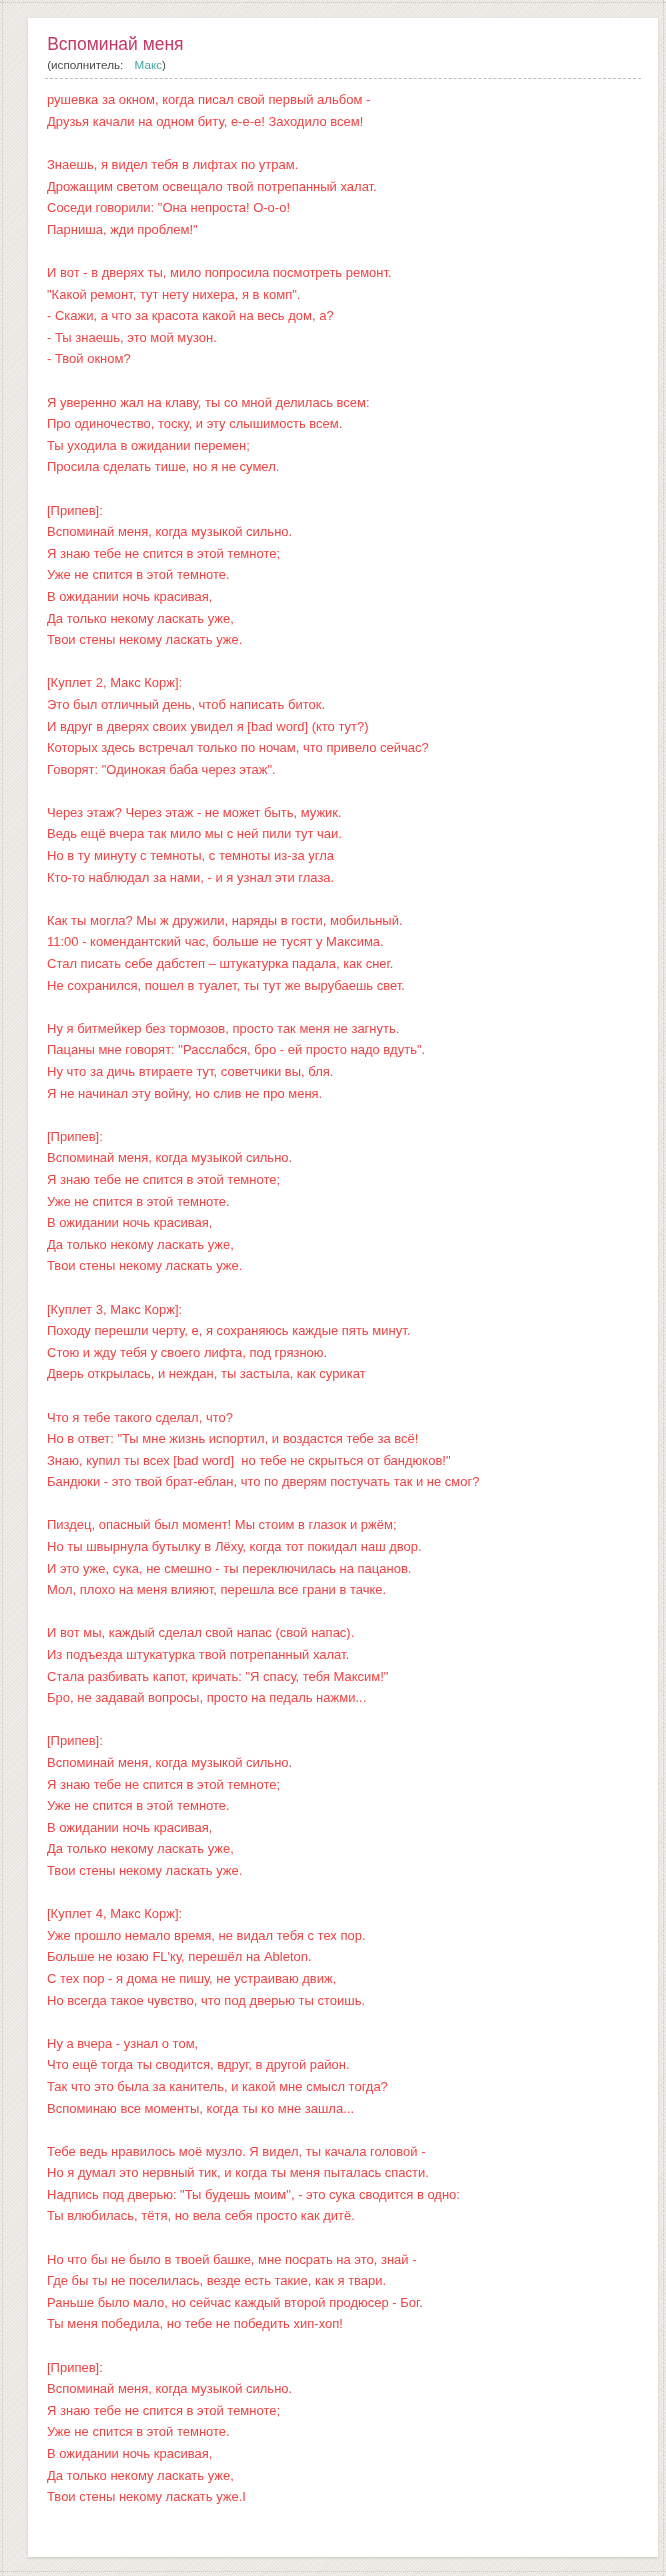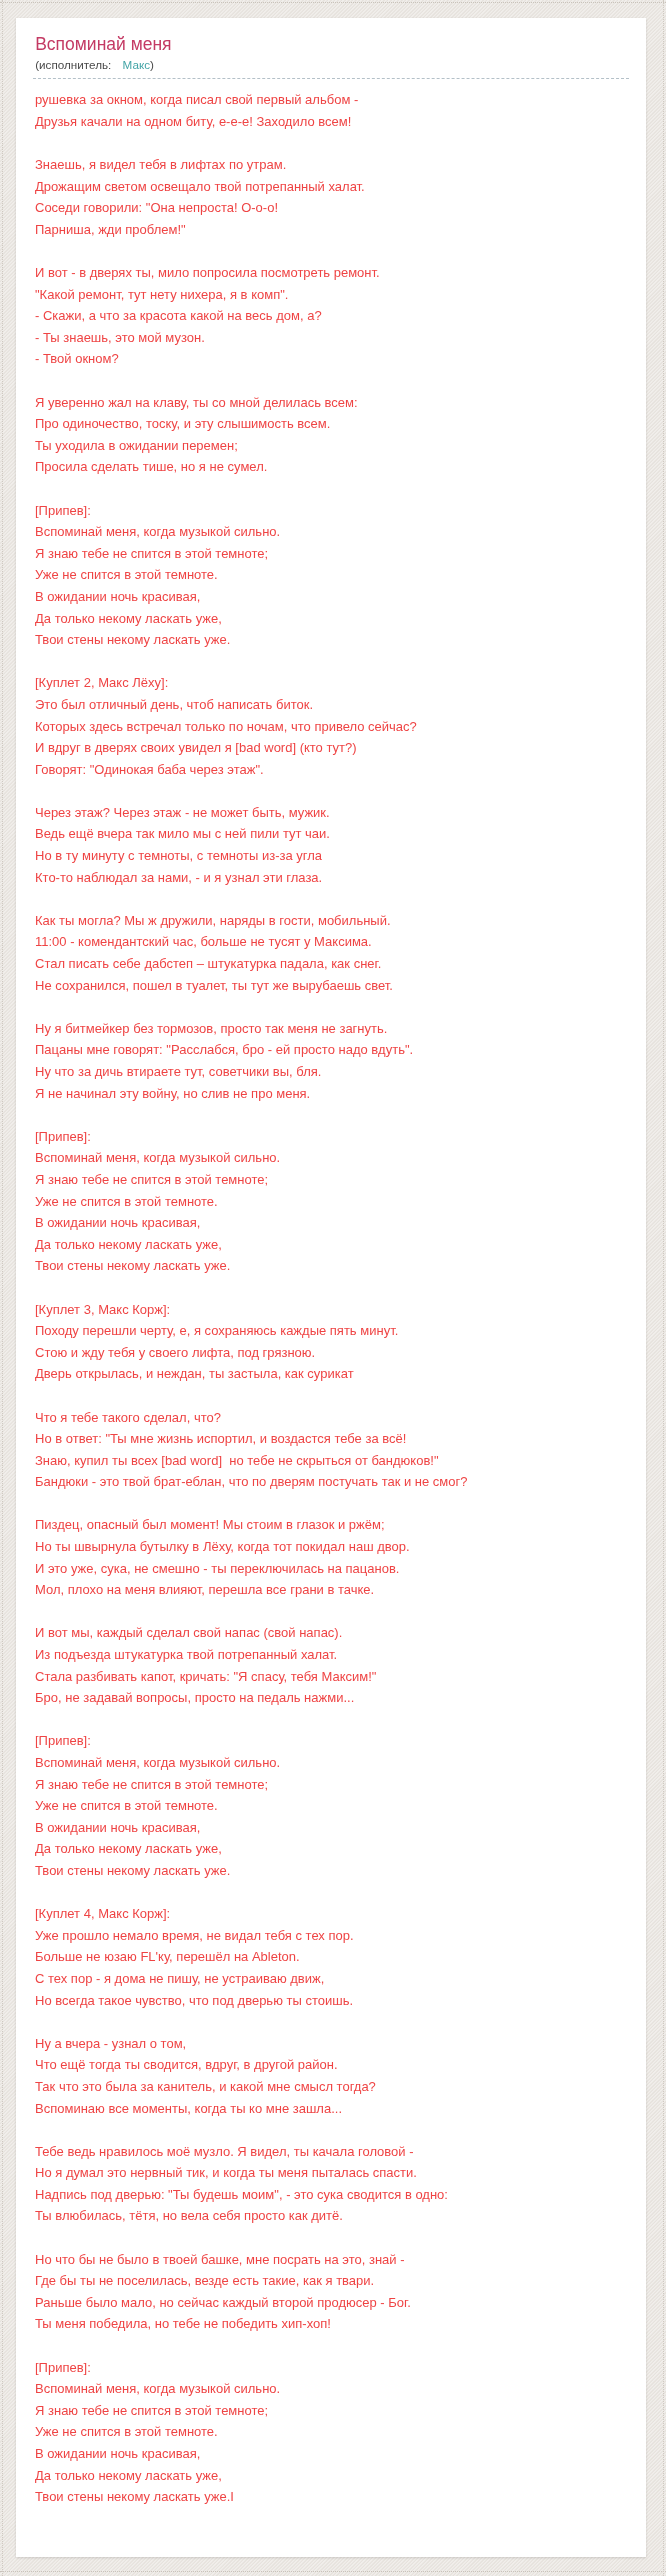--- a/index.html
+++ b/index.html
@@ -19,21 +19,21 @@
     overflow:hidden;
   }
   .edge { position:absolute; }
   .edge-top    { left:0; right:0; top:1.7px;    border-top:0.8px dotted #c9c3bb; }
   .edge-bottom { left:0; right:0; top:2571px; border-top:0.8px dotted #c9c3bb; }
   .edge-left   { top:0; bottom:0; left:1.7px;   border-left:0.8px dotted #cfc9c1; }
   .edge-right  { top:0; bottom:0; right:2.5px;  border-left:0.8px dotted #cfc9c1; }
 
   .card {
     position:absolute;
-    left:16px; top:17.5px;
+    left:28px; top:17.5px;
     width:630px; height:2539px;
     background:#ffffff;
     box-shadow:0 0.8px 2.5px rgba(0,0,0,.14);
   }
   .header { padding:16.7px 16.7px 0 16.7px; }
   .title {
     margin:0 0 0 2.5px;
     font-size:17.5px;
     font-weight:400;
     line-height:21.6px;
@@ -100,24 +100,24 @@
         <div class="line">Просила сделать тише, но я не сумел.</div>
         <div class="line blank"></div>
         <div class="line">[Припев]:</div>
         <div class="line">Вспоминай меня, когда музыкой сильно.</div>
         <div class="line">Я знаю тебе не спится в этой темноте;</div>
         <div class="line">Уже не спится в этой темноте.</div>
         <div class="line">В ожидании ночь красивая,</div>
         <div class="line">Да только некому ласкать уже,</div>
         <div class="line">Твои стены некому ласкать уже.</div>
         <div class="line blank"></div>
-        <div class="line">[Куплет 2, Макс Лёху]:</div>
+        <div class="line">[Куплет 2, Макс Корж]:</div>
         <div class="line">Это был отличный день, чтоб написать биток.</div>
+        <div class="line">И вдруг в дверях своих увидел я [bad word] (кто тут?)</div>
         <div class="line">Которых здесь встречал только по ночам, что привело сейчас?</div>
-        <div class="line">И вдруг в дверях своих увидел я [bad word] (кто тут?)</div>
         <div class="line">Говорят: "Одинокая баба через этаж".</div>
         <div class="line blank"></div>
         <div class="line">Через этаж? Через этаж - не может быть, мужик.</div>
         <div class="line">Ведь ещё вчера так мило мы с ней пили тут чаи.</div>
         <div class="line">Но в ту минуту с темноты, с темноты из-за угла</div>
         <div class="line">Кто-то наблюдал за нами, - и я узнал эти глаза.</div>
         <div class="line blank"></div>
         <div class="line">Как ты могла? Мы ж дружили, наряды в гости, мобильный.</div>
         <div class="line">11:00 - комендантский час, больше не тусят у Максима.</div>
         <div class="line">Стал писать себе дабстеп – штукатурка падала, как снег.</div>

